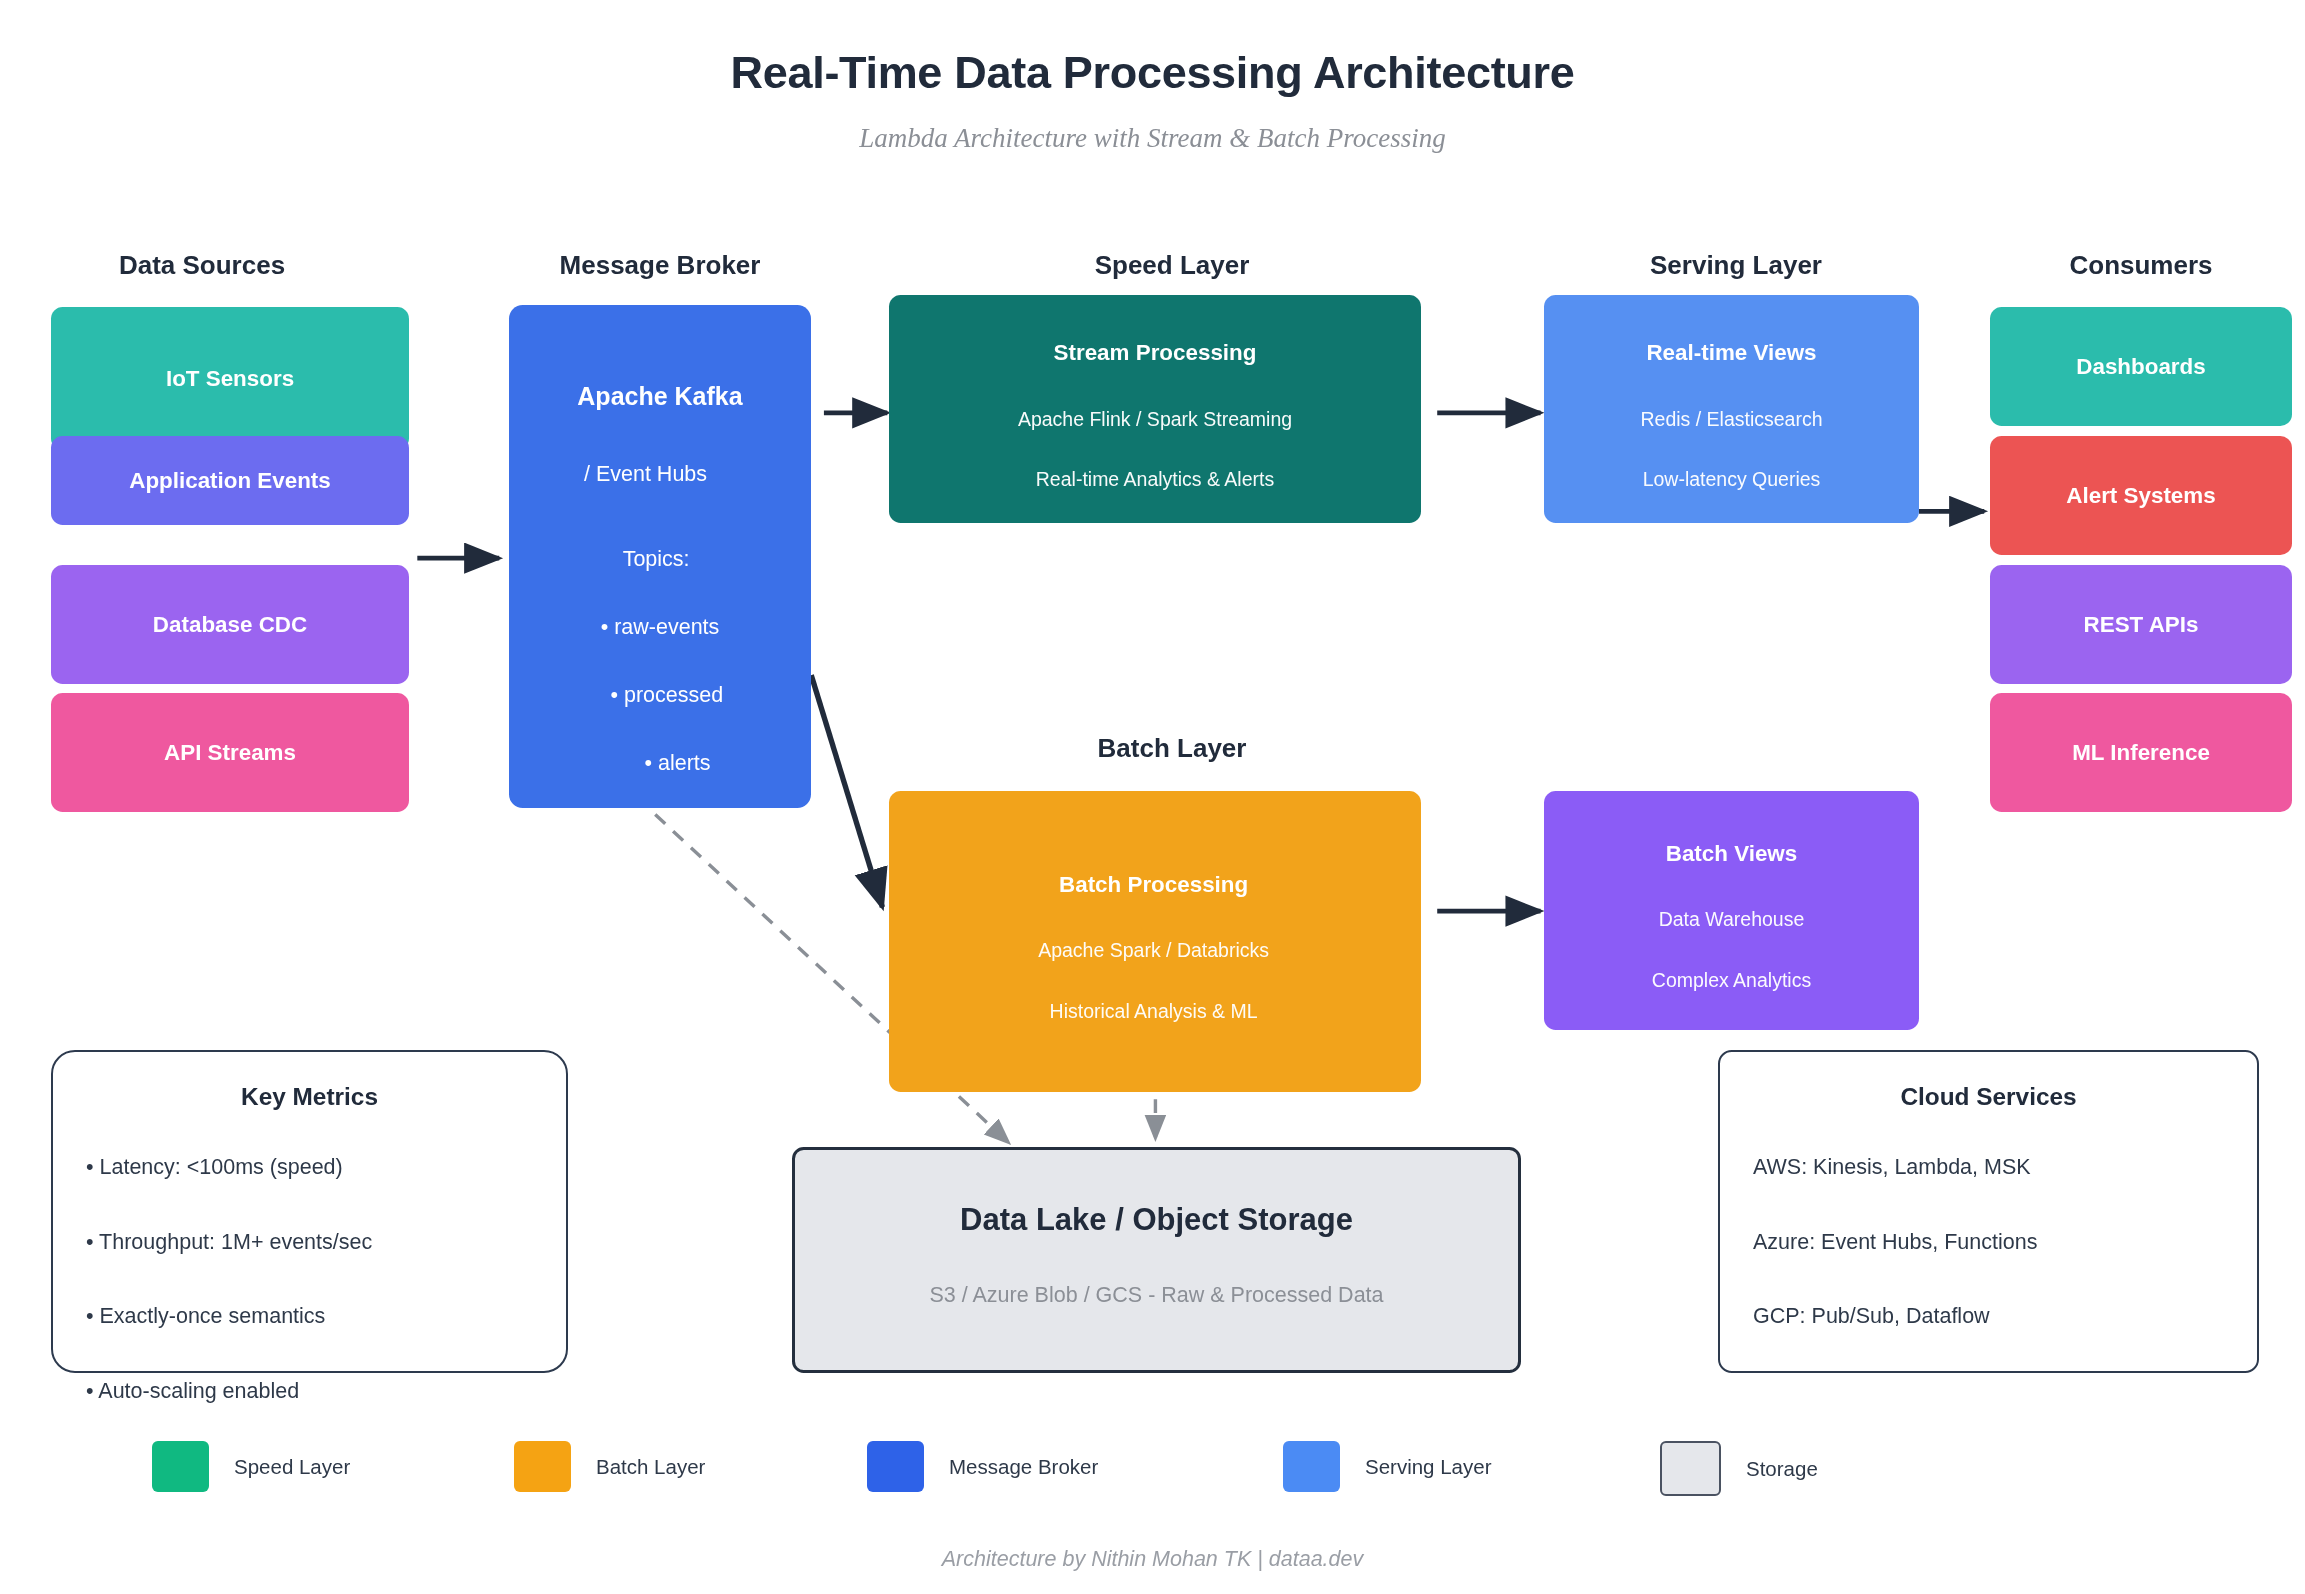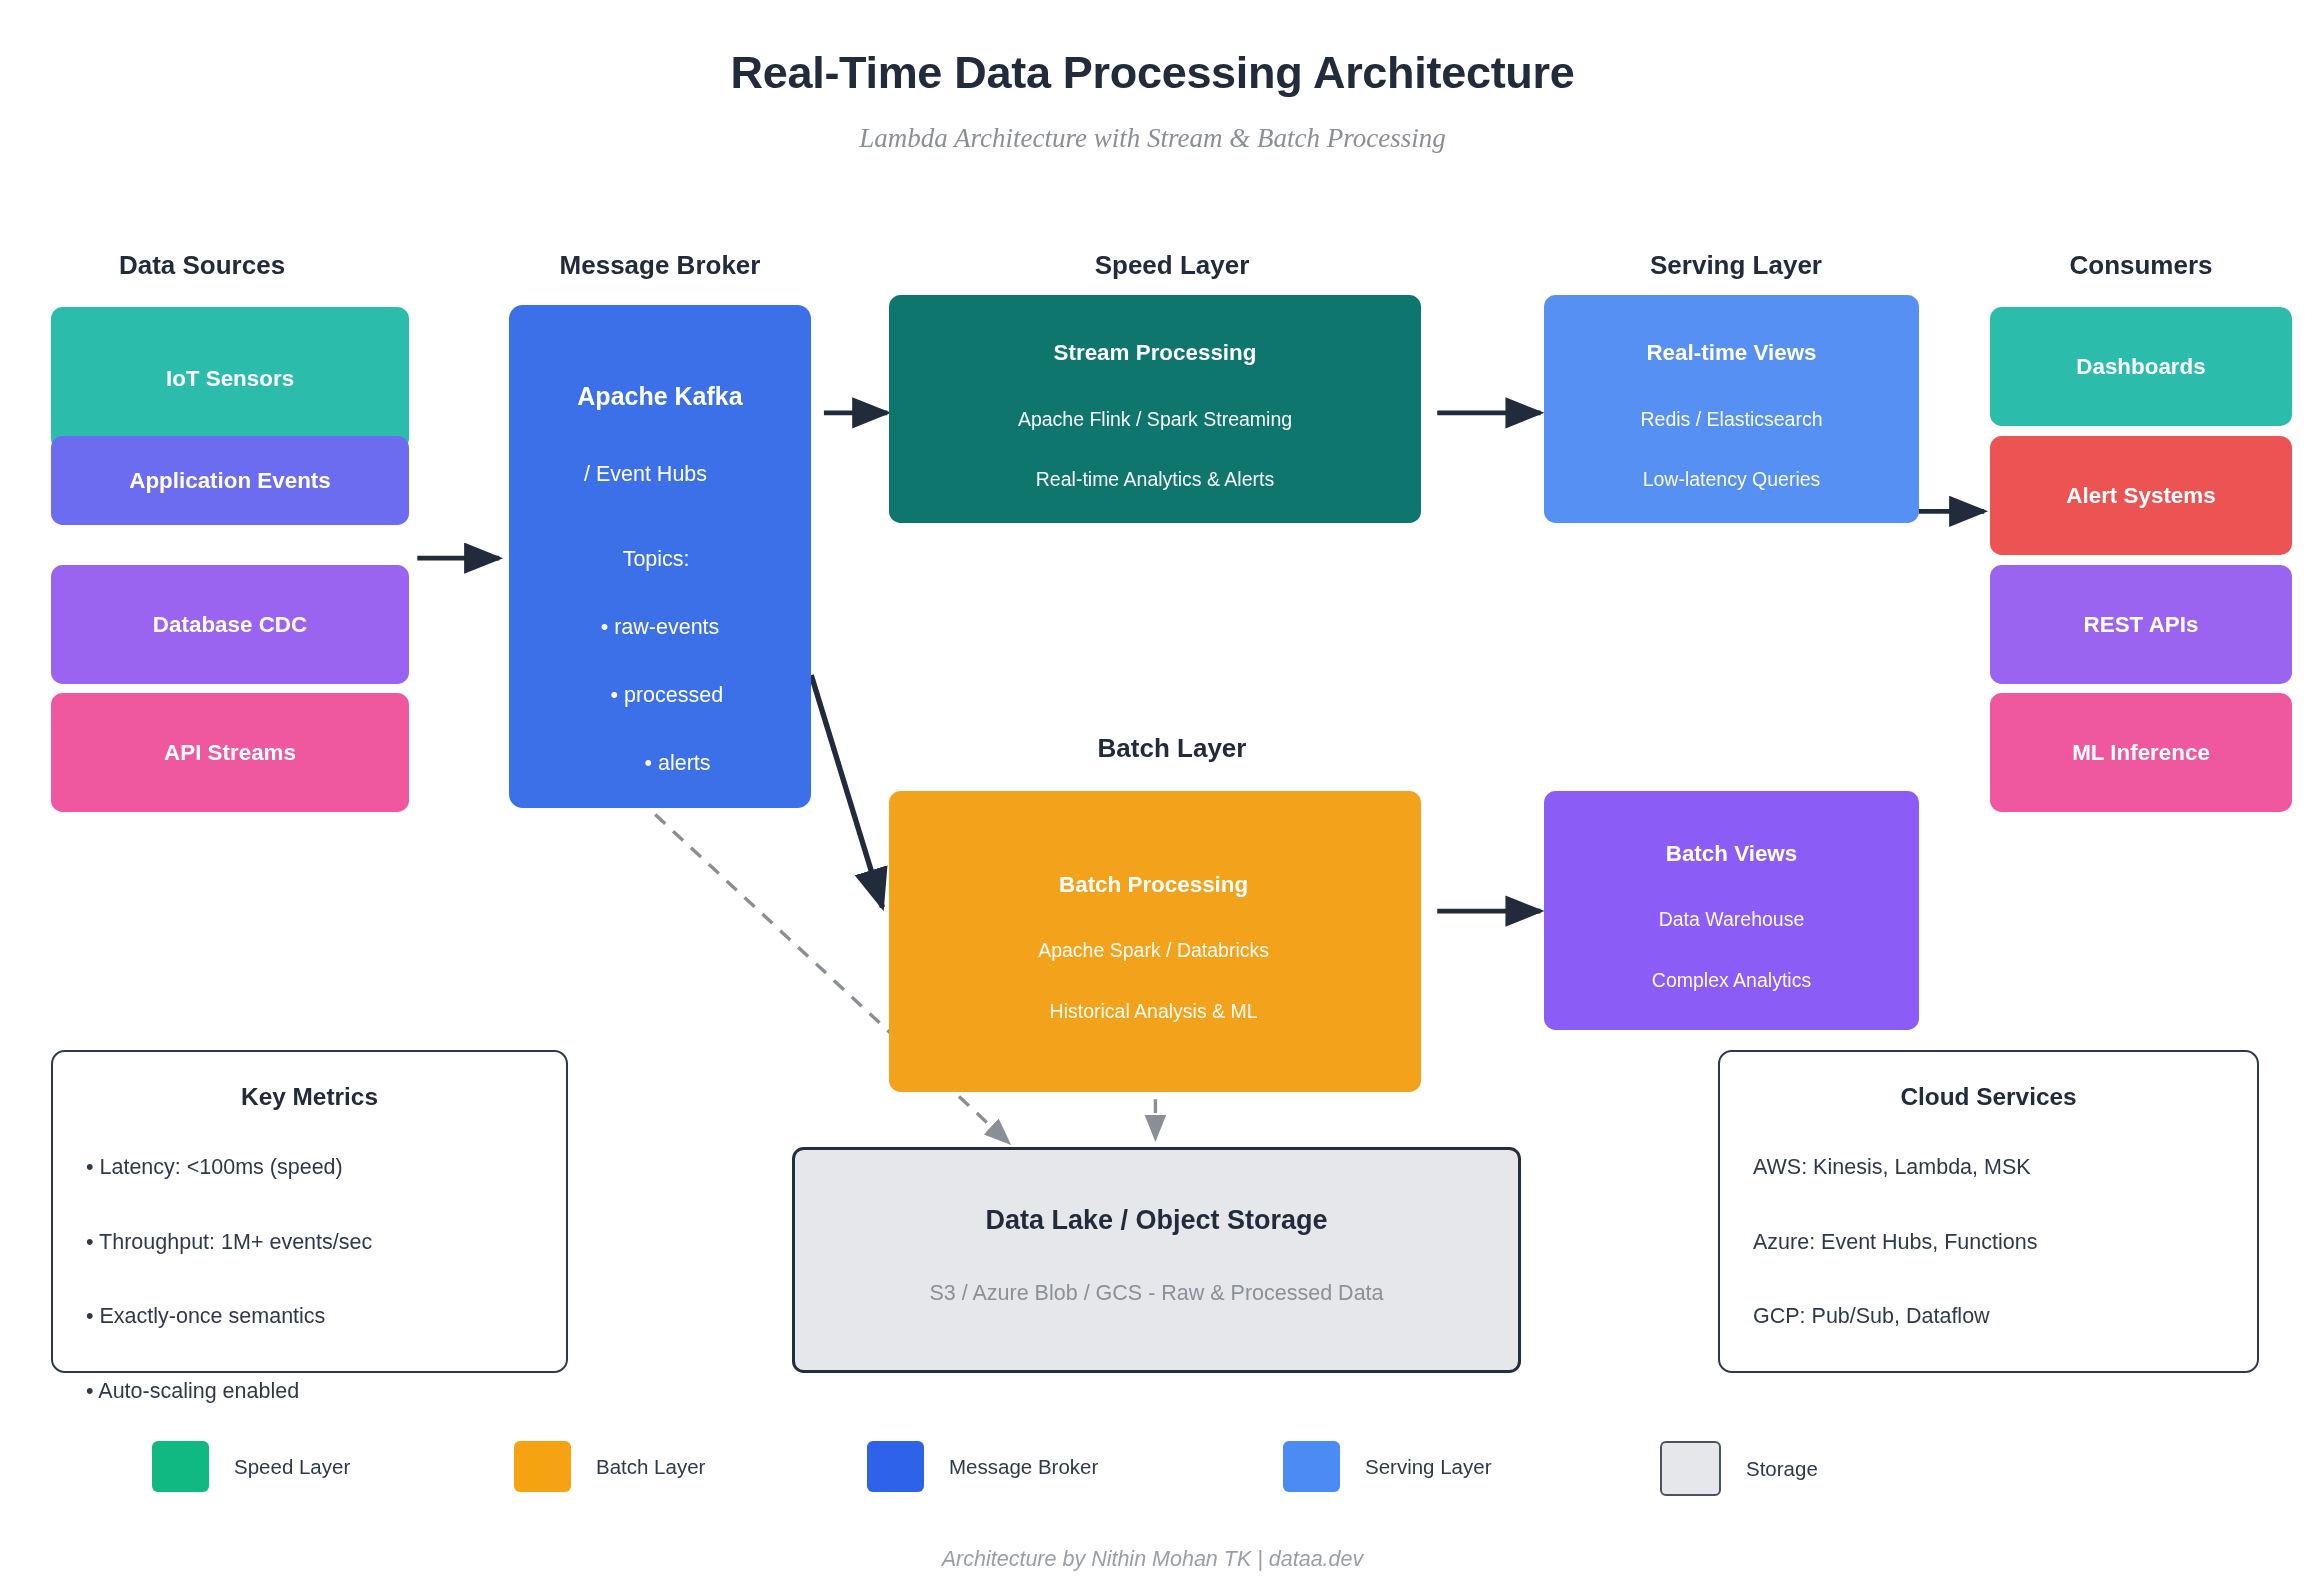--- a/index.html
+++ b/index.html
@@ -135,21 +135,21 @@
     border: 3.4px solid #242f3e;
     border-radius: 11.7px;
     background: #e5e7eb;
     box-sizing: border-box;
     display: flex;
     flex-direction: column;
     align-items: center;
     justify-content: center;
   }
   #datalake-box .dl-title {
-    font-size: 27px; font-weight: bold; color: #212b3b;
+    font-size: 31px; font-weight: bold; color: #212b3b;
   }
   #datalake-box .dl-sub {
     font-size: 21.5px; color: #8b8f96; margin-top: 45px;
   }
 
   
   #legend { left: 0; top: 1441px; width: 2305px; height: 59px; }
   .legend-item { position: absolute; display: flex; align-items: center; }
   .legend-swatch {
     width: 57px; height: 51px; border-radius: 5.9px;
@@ -270,21 +270,21 @@
     <div class="n-sub" style="margin-top:41px;">Apache Spark / Databricks</div>
     <div class="n-sub" style="margin-top:37px;">Historical Analysis &amp; ML</div>
   </div>
 
   <div class="abs node" style="left:1544px; top:791px; width:375px; height:239px; background:#8b5cf6;">
     <div class="n-title" style="margin-top:11.7px;">Batch Views</div>
     <div class="n-sub" style="margin-top:41px;">Data Warehouse</div>
     <div class="n-sub" style="margin-top:37px;">Complex Analytics</div>
   </div>
 
-  <div class="abs panel" style="left:51px; top:1050px; width:517px; height:323px;">
+  <div class="abs panel" style="left:51px; top:1050px; width:517px; height:323px;border-radius:24px;">
     <div class="panel-title">Key Metrics</div>
     <ul class="panel-list" style="margin-top:45px;">
       <li style="margin-bottom:51px;">• Latency: &lt;100ms (speed)</li>
       <li style="margin-bottom:51px;">• Throughput: 1M+ events/sec</li>
       <li style="margin-bottom:51px;">• Exactly-once semantics</li>
       <li>• Auto-scaling enabled</li>
     </ul>
   </div>
 
   <div class="abs panel" style="left:1718px; top:1050px; width:541px; height:323px;">

